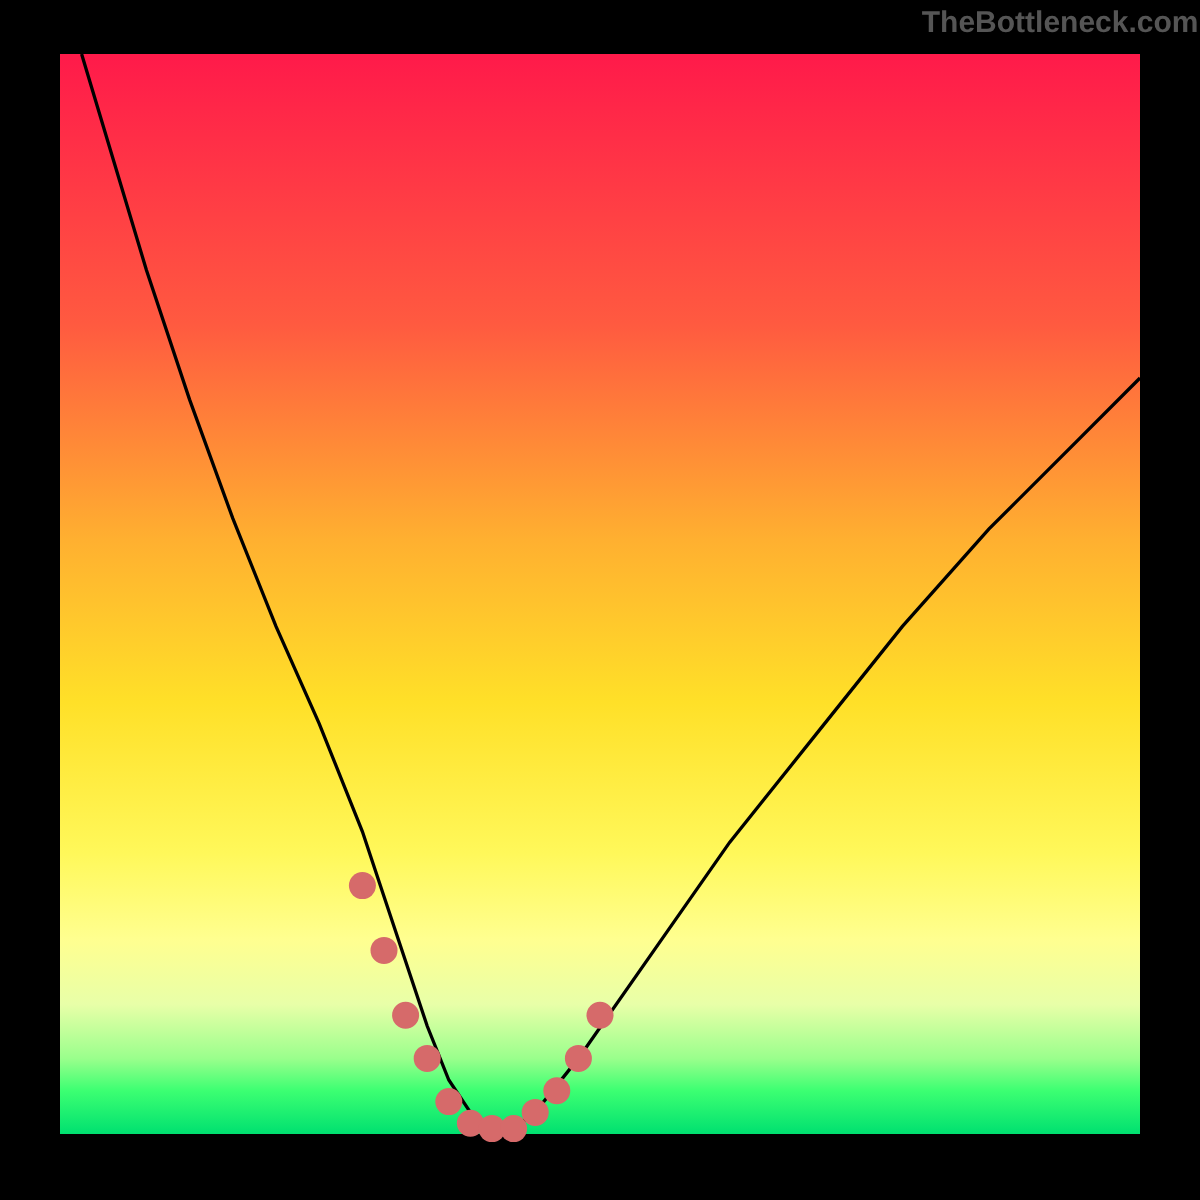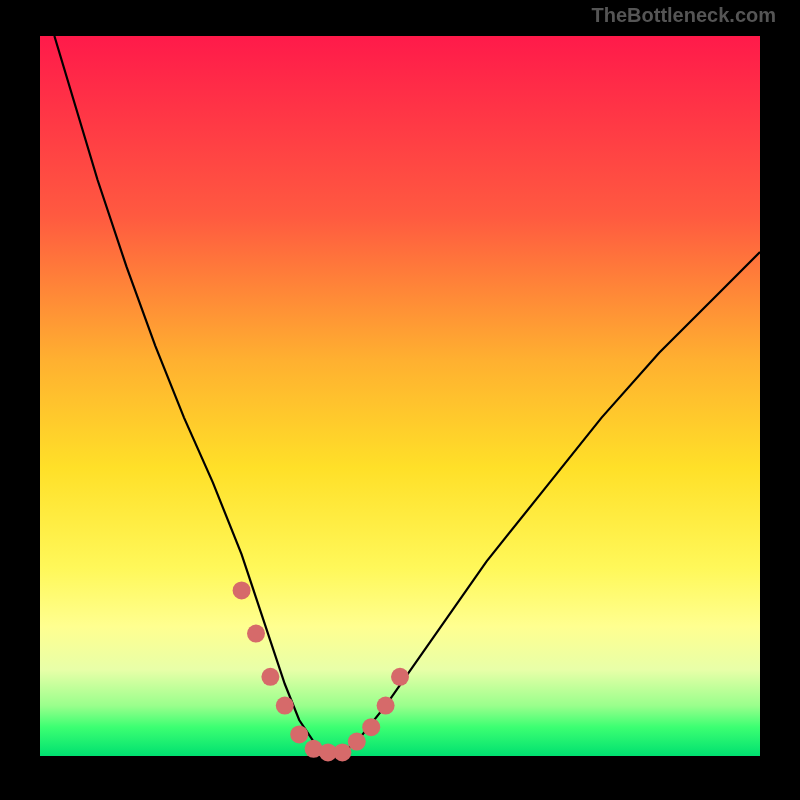--- a/index.html
+++ b/index.html
@@ -7,21 +7,21 @@
     padding: 0;
     width: 800px;
     height: 800px;
     background: #000;
     position: relative;
     font-family: Arial, Helvetica, sans-serif;
   }
   .watermark {
     position: absolute;
     top: 4px;
-    right: 24px;
+    right: 1px;
     color: #555;
     font-size: 20px;
     font-weight: bold;
     z-index: 10;
   }
   .plot-area {
     position: absolute;
     left: 40px;
     top: 36px;
     width: 720px;

